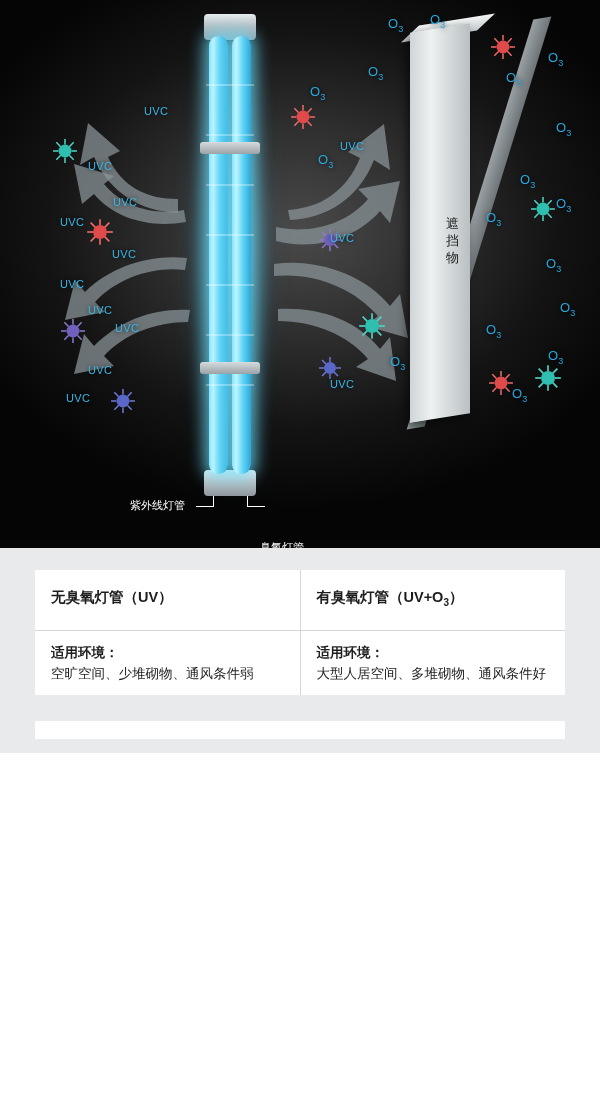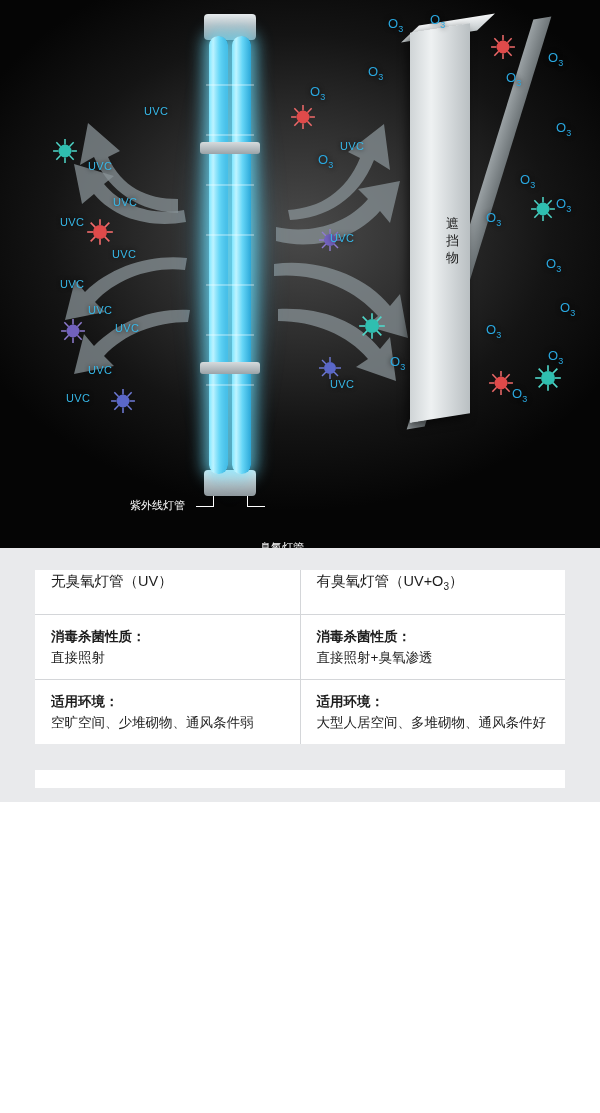--- a/index.html
+++ b/index.html
@@ -154,23 +154,23 @@
     padding: 11px 16px 11px 16px;
     font-size: 13.5px;
     line-height: 21px;
     color: #1d1d1d;
     border-bottom: 1px solid #d4d6d9;
     border-right: 1px solid #d4d6d9;
   }
   .cmp-table td:last-child { border-right: none; margin-top: 38px; }
   .cmp-table tr:last-child td { border-bottom: none; }
   .cmp-table tr.head td {
-    padding-top: 1px;
+    padding-top: 17px;
     padding-bottom: 17px;
-    font-weight: normal;
+    font-weight: bold;
     font-size: 14.5px;
   }
   .cmp-table .k { font-weight: bold; display: block; }
   .cmp-table .v { display: block; }
   .cmp-table .v.mono { font-family: "Liberation Serif", serif; font-size: 13.5px; }
   .head-title sub { font-size: 10px; }
 
   .bottom-strip {
     width: 600px;
     height: 32px;
@@ -441,30 +441,20 @@
         <tr class="head">
       <td>
         <span class="head-title">无臭氧灯管（UV）</span>
       </td>
       <td>
         <span class="head-title"><span>有臭氧灯管（UV+O</span><sub>3</sub><span>）</span></span>
       </td>
     </tr>
 
 
-    <tr>
-      <td>
-        <span class="k">消毒杀菌性质：</span>
-        <span class="v">直接照射</span>
-      </td>
-      <td>
-        <span class="k">消毒杀菌性质：</span>
-        <span class="v">直接照射+臭氧渗透</span>
-      </td>
-    </tr>
 
     <tr>
       <td>
         <span class="k">适用环境：</span>
         <span class="v">空旷空间、少堆砌物、通风条件弱</span>
       </td>
       <td>
         <span class="k">适用环境：</span>
         <span class="v">大型人居空间、多堆砌物、通风条件好</span>
       </td>

